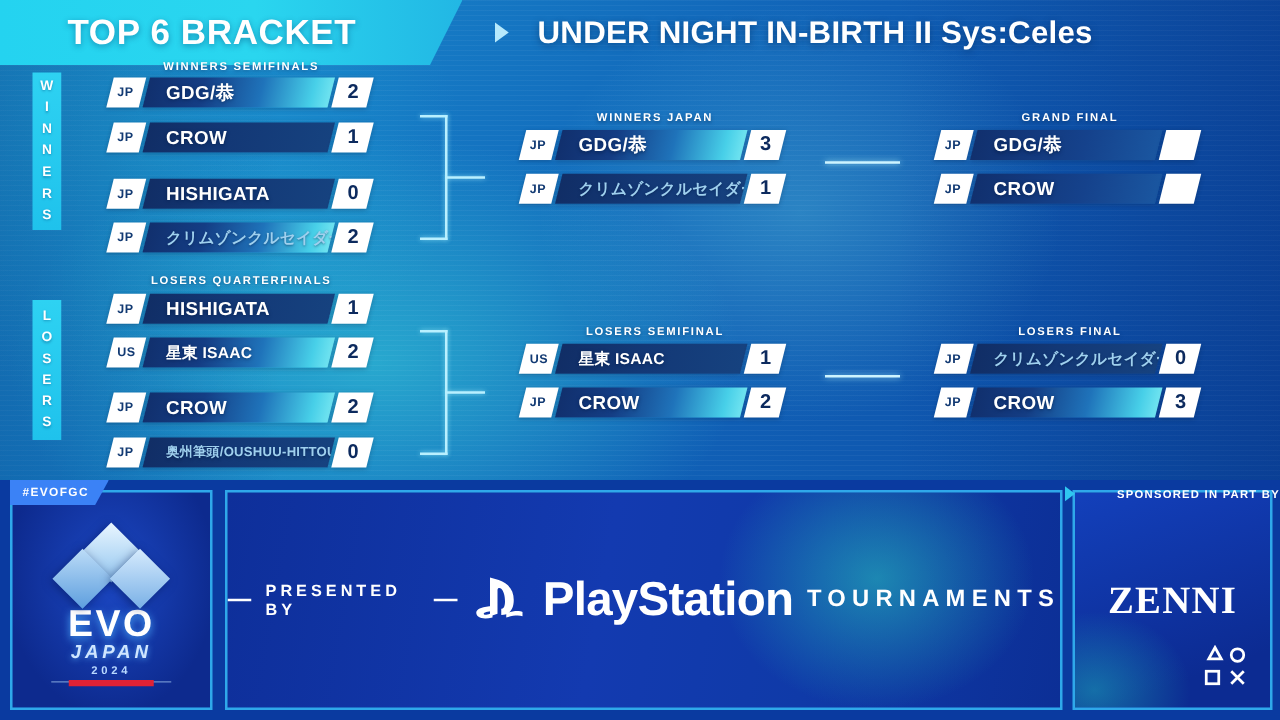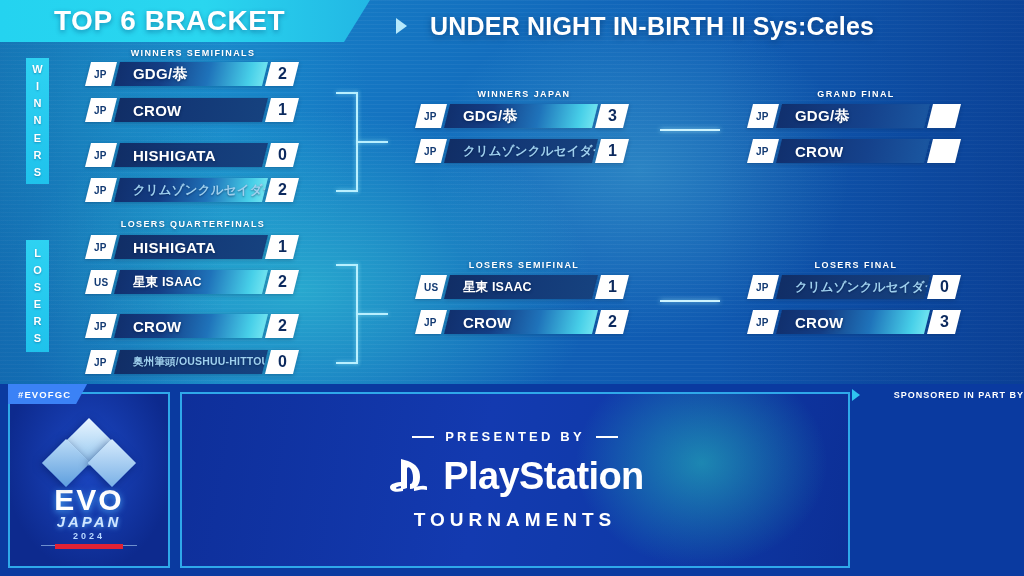--- a/index.html
+++ b/index.html
@@ -25,21 +25,21 @@
     background:repeating-linear-gradient(to bottom, rgba(255,255,255,.045) 0px, rgba(255,255,255,.045) 1px, rgba(0,0,0,0) 1px, rgba(0,0,0,0) 4px);
   }
   .bg-vig{
     position:absolute; inset:0;
     background:linear-gradient(to right, rgba(5,40,110,.28), rgba(0,0,0,0) 22%, rgba(0,0,0,0) 70%, rgba(6,42,120,.35));
   }
 
   
   .header{ position:absolute; top:0; left:0; width:1024px; height:52px; }
   .hdr-left{
-    position:absolute; left:0; top:0; height:42px; width:370px;
+    position:absolute; left:0; top:0; height:52px; width:370px;
     background:linear-gradient(90deg,#24d3f0 0%,#2ad6ef 55%,#22b7e4 100%);
     clip-path:polygon(0 0, 100% 0, calc(100% - 26px) 100%, 0 100%);
     display:flex; align-items:center;
   }
   .hdr-title{
     color:#ffffff; font-size:28px; font-weight:bold; letter-spacing:.5px;
     margin-left:54px; text-shadow:0 2px 5px rgba(0,60,110,.45);
   }
   .hdr-right{
     position:absolute; left:378px; top:0; height:52px; right:0;
@@ -164,21 +164,21 @@
              margin-top:2px; text-shadow:0 2px 7px rgba(80,180,255,.85); }
   .evo-jp{ font-size:15px; font-weight:bold; color:#cfe6ff; letter-spacing:3px;
            font-style:italic; margin-top:-4px; text-shadow:0 1px 5px rgba(90,180,255,.8); }
   .evo-yr{ font-size:9px; font-weight:bold; color:#b8d8ff; letter-spacing:3px; margin-top:1px; }
   .evo-rule{ width:96px; height:1px; background:rgba(190,225,255,.55); margin:4px 0 2px; }
   .rohto{ font-size:24px; font-weight:bold; color:#eaf4ff; letter-spacing:1px;
           text-shadow:0 1px 4px rgba(60,150,255,.8); }
   .rohto-bar{ width:68px; height:5px; background:#e02235; margin-top:-4px; }
 
   
-  .ps-wrap{ position:absolute; inset:0; display:flex; flex-direction:column;
+  .ps-wrap{ position:absolute; inset:0; display:flex; flex-direction:row;
             align-items:center; justify-content:center; gap:11px; }
   .presented{ display:flex; align-items:center; gap:11px;
               color:#fff; font-size:13px; font-weight:bold; letter-spacing:3.2px; }
   .presented .dash{ width:22px; height:2px; background:#fff; }
   .ps-logo{ display:flex; align-items:center; gap:13px; }
   .ps-mark{ width:44px; height:40px; position:relative; }
   .ps-word{ color:#fff; font-size:38px; font-weight:bold; letter-spacing:-.6px; }
   .ps-tour{ color:#fff; font-size:19px; font-weight:bold; letter-spacing:5px; }
 
   
@@ -466,18 +466,31 @@
               <path d="M4 30 C4 27 10 25 17 25 L17 29 C13 29 10 30 10 31 C10 32 12 32 15 31 L17 30.5 L17 34 C9 36 4 34 4 30 Z" fill="#ffffff"></path>
               <path d="M28 34 L28 30.5 C32 29 38 28 41 29.5 L41 33 C38 32 33 32.5 28 34 Z" fill="#ffffff"></path>
             </svg>
           </span>
           <span class="ps-word">PlayStation</span>
         </div>
         <div class="ps-tour">TOURNAMENTS</div>
       </div>
     </div>
 
+    <div class="panel panel-zen">
+      <div class="zen-wrap">
+        <span class="zen-word">ZENNI</span>
+      </div>
+      <div class="ps-shapes">
+        <svg width="46" height="40" viewBox="0 0 46 40" aria-hidden="true">
+          <polygon points="16,2 21,11 11,11" fill="none" stroke="#ffffff" stroke-width="2.2"></polygon>
+          <circle cx="34" cy="8" r="5" fill="none" stroke="#ffffff" stroke-width="2.2"></circle>
+          <rect x="9" y="21" width="10" height="10" fill="none" stroke="#ffffff" stroke-width="2.2"></rect>
+          <path d="M29 21 L39 31 M39 21 L29 31" stroke="#ffffff" stroke-width="2.2" fill="none"></path>
+        </svg>
+      </div>
+    </div>
     <div class="tag-right">
       <span class="notch"></span>
       <span>SPONSORED IN PART BY</span>
     </div>
   </div>
 </div>
 
 </body></html>

